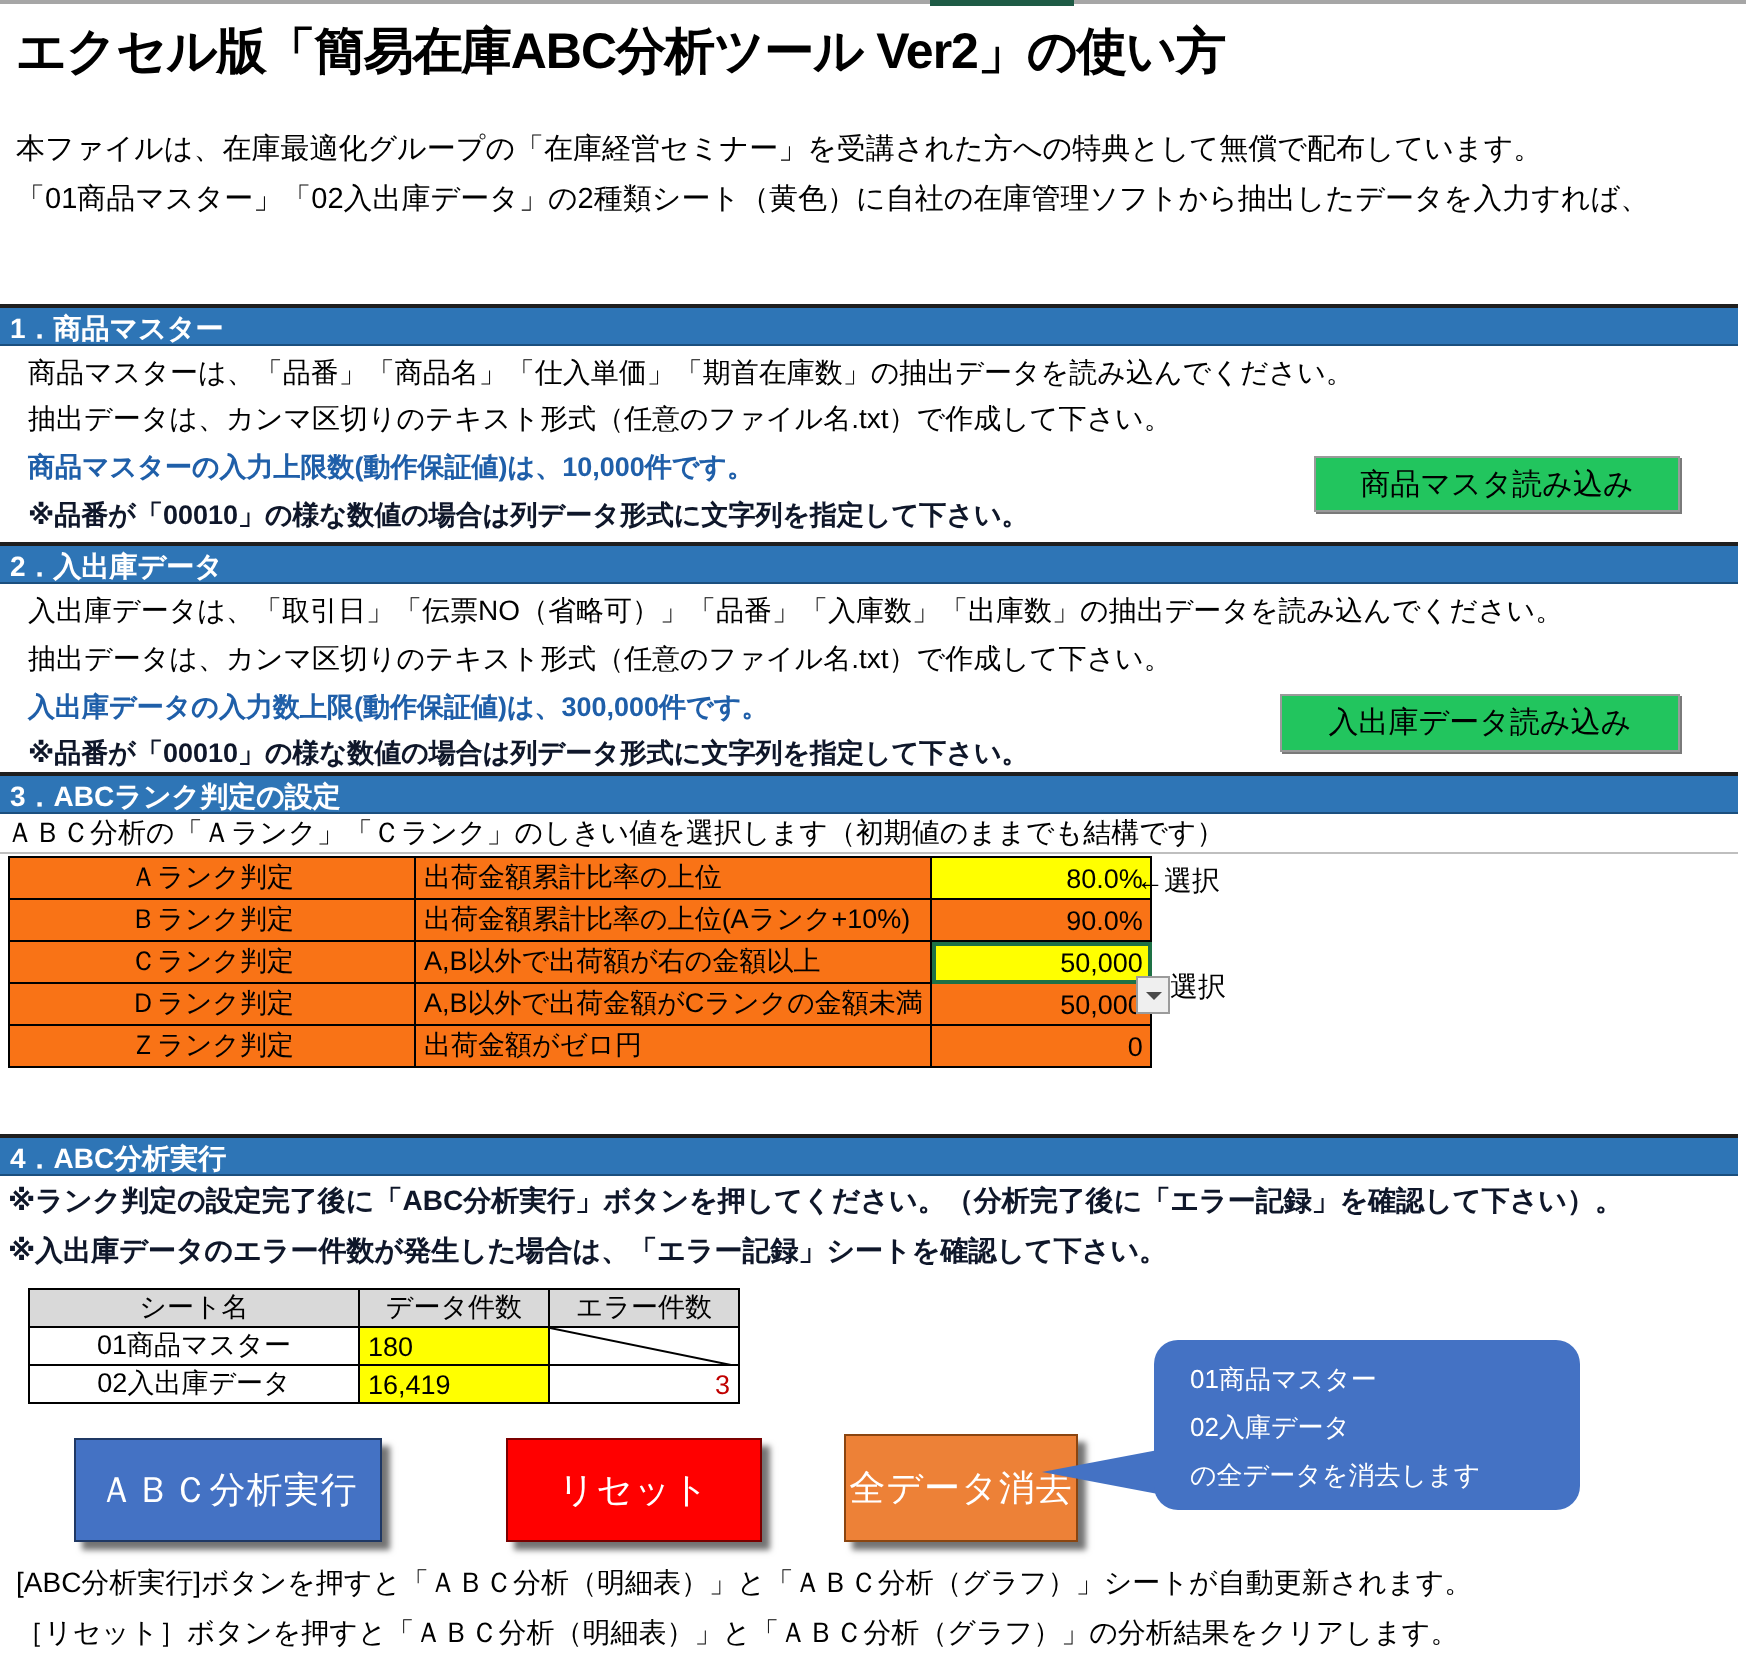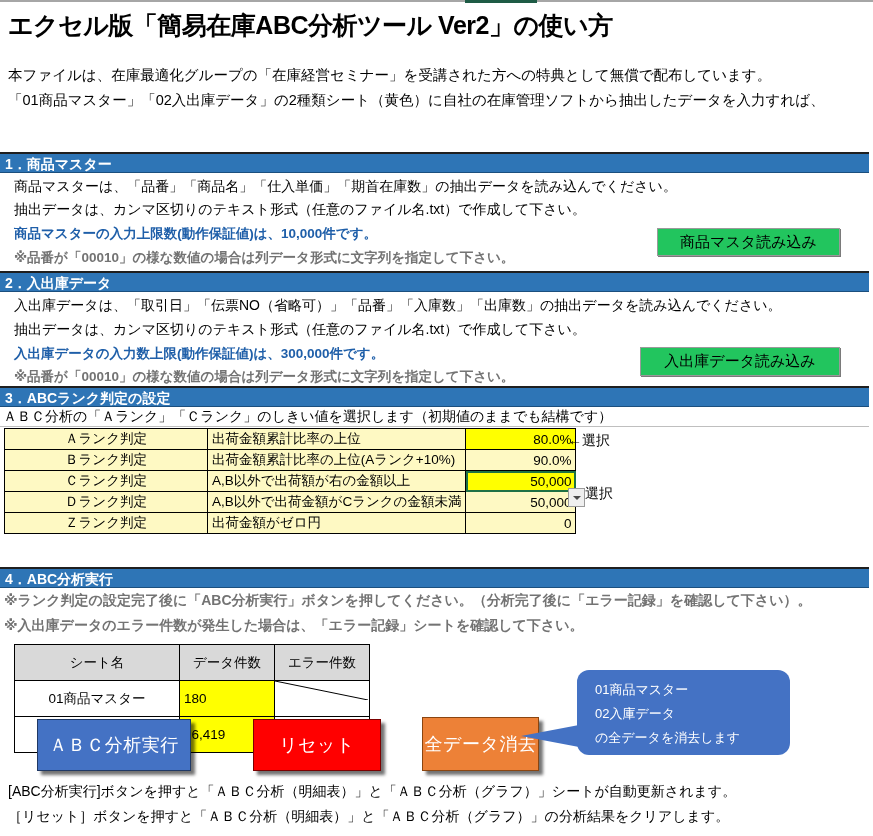--- a/index.html
+++ b/index.html
@@ -80,21 +80,21 @@
 
   
   .body-line {
     position: absolute;
     font-size: 14px;
     white-space: nowrap;
     line-height: 19px;
   }
   .body-line.indent { left: 14px; }
   .body-line.blue { color: #1f5fa9; font-weight: bold; font-size: 13.5px; }
-  .body-line.red  { color: #737373; font-weight: bold; font-size: 13.5px; }
+  .body-line.red  { color: #0f172a; font-weight: bold; font-size: 13.5px; }
 
   
   .xl-button {
     position: absolute;
     background: #22c55e;
     border: 1px solid #9a9a9a;
     box-shadow: 1px 1px 0 #7a7a7a;
     font-size: 15px;
     text-align: center;
     color: #000;
@@ -103,21 +103,21 @@
     display: flex;
     align-items: center;
     justify-content: center;
   }
 
   
   table.grid {
     position: absolute;
     border-collapse: collapse;
     font-size: 13.5px;
-    background: #fef9c3;
+    background: #f97316;
   }
   table.grid td {
     border: 1px solid #000000;
     padding: 0 4px;
     height: 21px;
     box-sizing: border-box;
     white-space: nowrap;
   }
   .c-label   { width: 203px; text-align: center; }
   .c-desc    { width: 245px; text-align: left; }
@@ -165,21 +165,21 @@
   
   table.data4 {
     position: absolute;
     left: 14px;
     top: 644px;
     border-collapse: collapse;
     font-size: 13.5px;
   }
   table.data4 td, table.data4 th {
     border: 1px solid #000;
-    height: 36px;
+    height: 19px;
     box-sizing: border-box;
     padding: 0 4px;
     font-weight: normal;
     white-space: nowrap;
   }
   table.data4 thead td {
     background: #d9d9d9;
     text-align: center;
   }
   .d4-sheet { width: 165px; text-align: center; }

